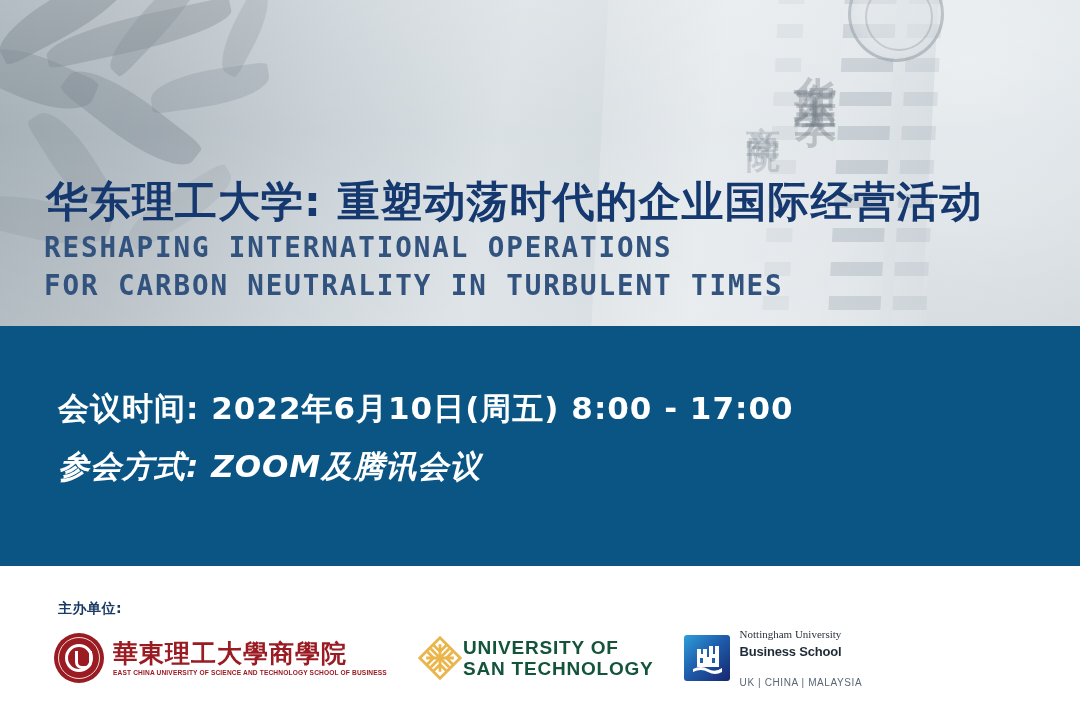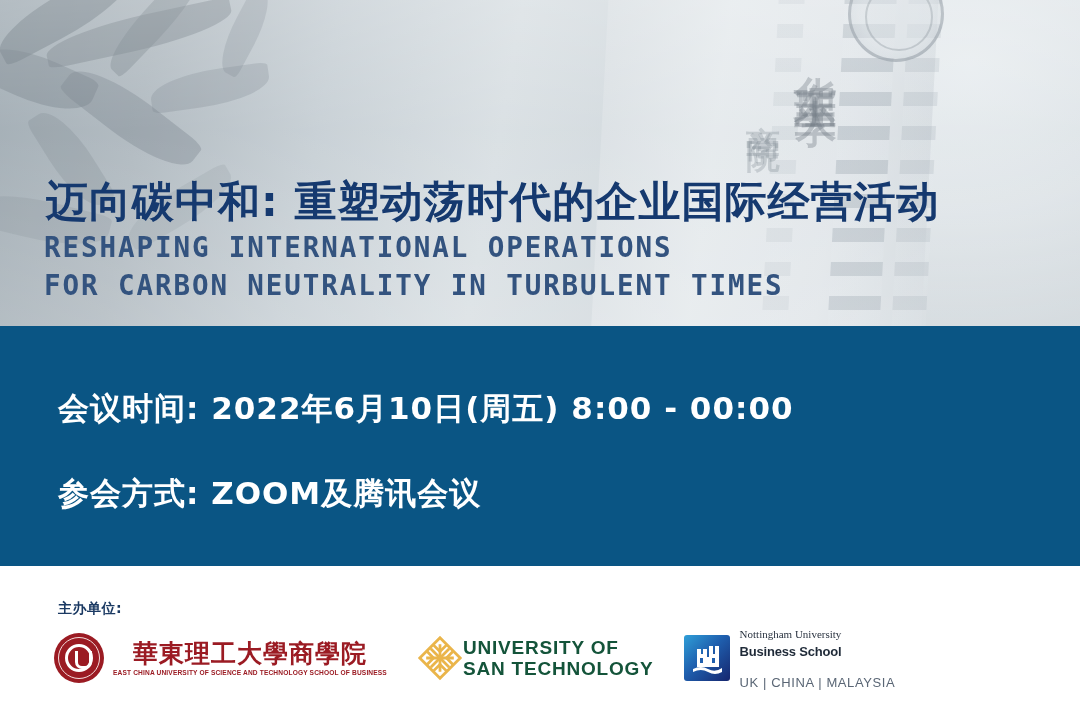--- a/index.html
+++ b/index.html
@@ -160,21 +160,21 @@
     position:absolute;
     left:58px;
     font-family:"DejaVu Sans", sans-serif;
     font-weight:700;
     color:#ffffff;
     font-size:31px;
     letter-spacing:1px;
     white-space:nowrap;
   }
   .band-line.one { top:62px; }
-  .band-line.two { top:147px; }
+  .band-line.two { top:120px;font-style:italic; }
 
   
   .footer { position:absolute; left:0; top:566px; width:1080px; height:118px; background:#ffffff; }
   .organizer-label {
     position:absolute; left:58px; top:34px;
     font-family:"DejaVu Sans", sans-serif;
     font-weight:700;
     font-size:14px;
     color:#1b3a63;
     letter-spacing:.5px;
@@ -212,21 +212,20 @@
   }
   .ecust-text { display:flex; flex-direction:column; gap:2px; }
   .ecust-cn {
     font-family:"DejaVu Serif", serif;
     font-weight:700;
     font-size:25px;
     line-height:27px;
     color:#9b1b23;
     letter-spacing:1px;
     white-space:nowrap;
-    text-align:center;
   }
   .ecust-en {
     font-family:"Liberation Sans", sans-serif;
     font-weight:700;
     font-size:6.6px;
     line-height:8px;
     color:#9b1b23;
     letter-spacing:.15px;
     white-space:nowrap;
   }
@@ -260,21 +259,21 @@
     color:#2a3340; white-space:nowrap;
   }
   .nub-l2 {
     font-family:"Liberation Sans", sans-serif;
     font-weight:700;
     font-size:13px; line-height:21px;
     color:#1f2a38; letter-spacing:-.2px; white-space:nowrap;
   }
   .nub-l3 {
     font-family:"Liberation Sans", sans-serif;
-    font-size:13px; line-height:10px;
+    font-size:10px; line-height:10px;
     color:#5a6675; letter-spacing:.6px; white-space:nowrap; margin-top:16px;
   }
 </style>
 </head>
 <body>
 
 <div class="poster">
 
   <div class="hero">
     <div class="hero-sky"></div>
@@ -294,28 +293,28 @@
     <div class="leaf l6"></div>
     <div class="leaf l7"></div>
     <div class="leaf l8"></div>
     <div class="leaf l9"></div>
     <div class="leaf l10"></div>
 
     <div class="hero-veil"></div>
   </div>
 
 
-  <div class="title-cn">迈向碳中和: 重塑动荡时代的企业国际经营活动</div>
+  <div class="title-cn">华东理工大学: 重塑动荡时代的企业国际经营活动</div>
   <div class="title-en">
     <div>RESHAPING INTERNATIONAL OPERATIONS</div>
     <div>FOR CARBON NEUTRALITY IN TURBULENT TIMES</div>
   </div>
 
   <div class="band">
-    <div class="band-line one">会议时间: 2022年6月10日(周五)  8:00 - 00:00</div>
+    <div class="band-line one">会议时间: 2022年6月10日(周五)  8:00 - 17:00</div>
     <div class="band-line two">参会方式: ZOOM及腾讯会议</div>
   </div>
 
   <div class="footer">
     <div class="organizer-label">主办单位:</div>
 
     <div class="logo-row">
 
       <div class="logo-ecust">
         <div class="ecust-seal">

